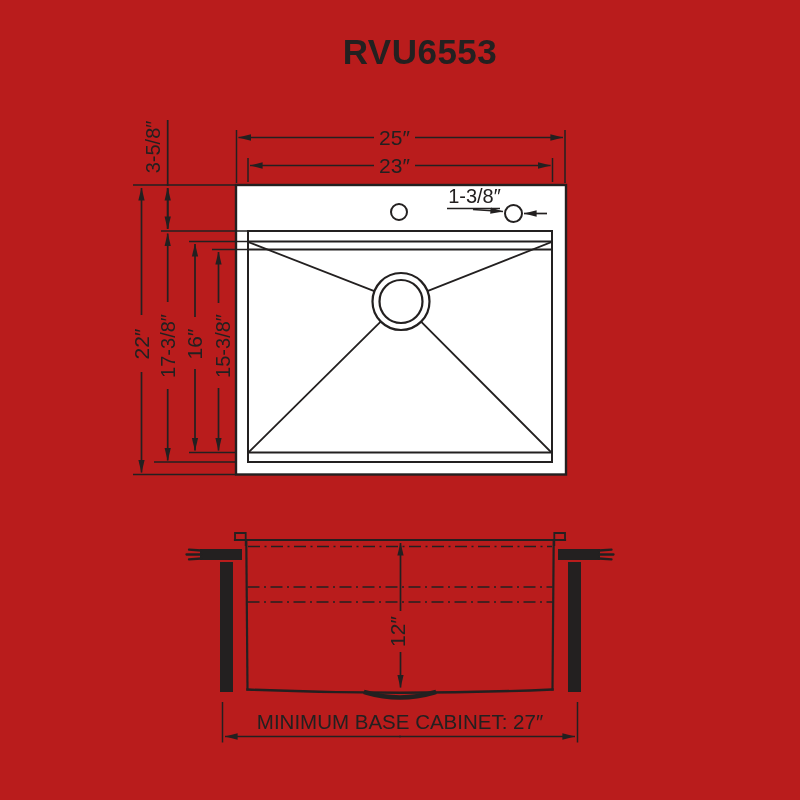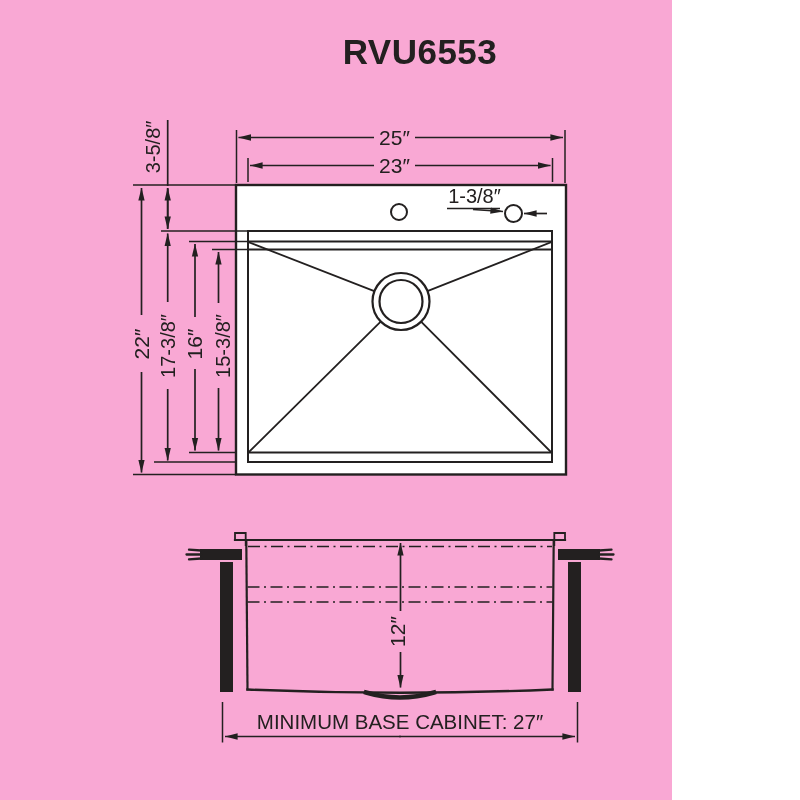--- a/index.html
+++ b/index.html
@@ -1,16 +1,16 @@
 <!DOCTYPE html>
 <html><head>
 <meta charset="utf-8">
 <style>
   html,body{margin:0;padding:0;background:#fff;}
-  .canvas{position:relative;width:672px;height:800px;background:#f9a8d4;overflow:hidden;
+  .canvas{position:relative;width:800px;height:800px;background:#b91c1c;overflow:hidden;
           font-family:"Liberation Sans", sans-serif;}
   svg{display:block;}
   .ln{stroke:#232020;fill:none;stroke-linecap:square;}
   .w24{stroke-width:2.4;}
   .w22{stroke-width:2.2;}
   .w20{stroke-width:2;}
   .w18{stroke-width:1.8;}
   .ext{stroke:#232020;stroke-width:1.5;fill:none;stroke-linecap:butt;}
   .dimln{stroke:#232020;stroke-width:1.7;fill:none;stroke-linecap:butt;}
   .dashdot{stroke:#232020;stroke-width:1.6;fill:none;stroke-dasharray:12 4.5 2 4.5;}

